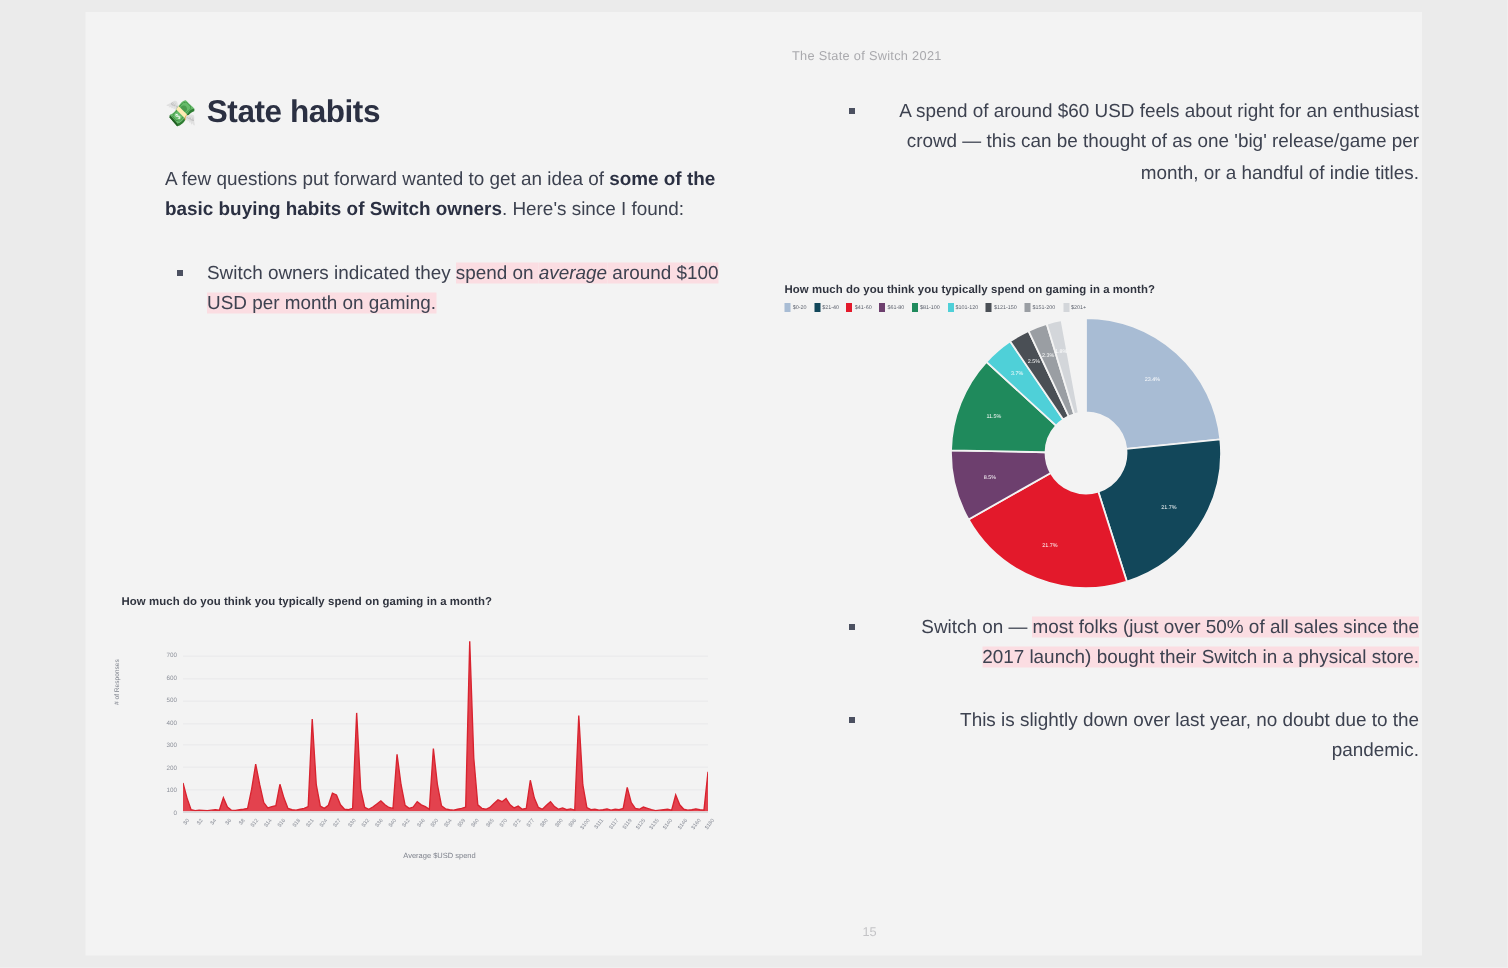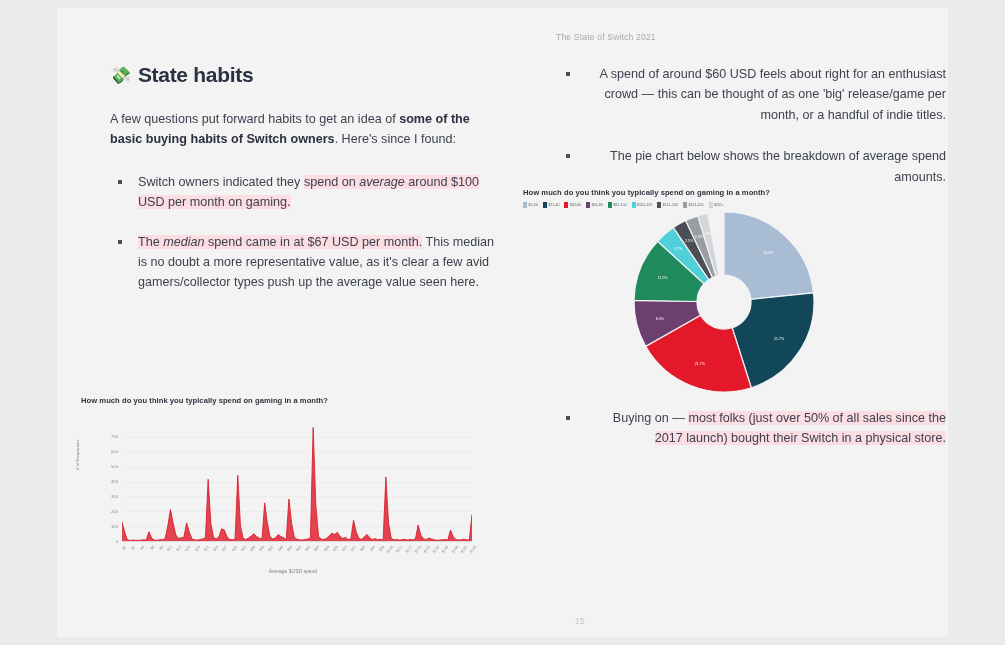--- a/index.html
+++ b/index.html
@@ -6,21 +6,21 @@
   body{
     width:1005px;height:645px;overflow:hidden;
     background:#ebebeb;
     font-family:"Liberation Sans",sans-serif;
   }
   .page{
     position:absolute;left:57px;top:8px;width:891px;height:629px;
     background:#f3f3f3;
   }
   .kicker{
-    position:absolute;left:499px;top:24px;
+    position:absolute;left:471px;top:24px;
     font-size:8.5px;color:#a9a9ad;letter-spacing:.2px;
   }
   .pagenum{
     position:absolute;left:518px;top:608px;
     font-size:8.5px;color:#c3c3c6;
   }
 
   
   .colL{position:absolute;left:53px;top:55px;width:390px;}
   .h1{
@@ -105,32 +105,30 @@
 
   <div class="kicker">The State of Switch 2021</div>
   <div class="pagenum">15</div>
 
   <div class="colL">
     <div class="h1">
       <span class="emo">💸</span>
       <span>State habits</span>
     </div>
     <p class="para">
-      <span>A few questions put forward habits to get an idea of </span><b>some of the basic buying habits of Switch owners</b><span>. Here's since I found:</span>
+      <span>A few questions put forward wanted to get an idea of </span><b>some of the basic buying habits of Switch owners</b><span>. Here's since I found:</span>
     </p>
     <ul class="bl" id="left-bullets">
         <li><span>Switch owners indicated they </span><span class="hl">spend on </span><i class="hl">average</i><span class="hl"> around $100 USD per month on gaming.</span></li>
-        <li><span class="hl">The </span><i class="hl">median</i><span class="hl"> spend came in at $67 USD per month.</span><span> This median is no doubt a more representative value, as it's clear a few avid gamers/collector types push up the average value seen here.</span></li>
       </ul>
   </div>
 
   <div class="colR">
     <ul class="br" id="right-bullets-top">
         <li><span>A spend of around $60 USD feels about right for an enthusiast crowd — this can be thought of as one 'big' release/game per month, or a handful of indie titles.</span></li>
-        <li><span>The pie chart below shows the breakdown of average spend amounts.</span></li>
       </ul>
   </div>
 
   <div class="pieblock">
     <div class="chart-title">How much do you think you typically spend on gaming in a month?</div>
     <div class="legend" id="pie-legend">
         <div class="lgi">
           <span class="lgsw" style="background: rgb(168, 188, 212);"></span>
           <span class="lgtx">$0-20</span>
         </div>
@@ -186,21 +184,22 @@
           <path d="M 58.67986375914344 10.565565278058259 A 90 90 0 0 1 70.80674498545557 5.895915359705242 L 89.14202349563666 66.16877460791157 A 27 27 0 0 0 85.50395912774303 67.56966958341748 Z" fill="#9a9ea3" stroke="#f3f3f3" stroke-width="1.2"></path>
           <text x="71.77395320038644" y="27.78903478910033" text-anchor="middle" font-size="3.6" font-family="&quot;Liberation Sans&quot;,sans-serif" fill="#ffffff">2.3%</text>
           <path d="M 70.80674498545557 5.895915359705242 A 90 90 0 0 1 80.69148127355768 3.489931550420323 L 92.1074443820673 65.4469794651261 A 27 27 0 0 0 89.14202349563666 66.16877460791157 Z" fill="#d3d6da" stroke="#f3f3f3" stroke-width="1.2"></path>
           <text x="80.39777040893449" y="25.091452349389886" text-anchor="middle" font-size="3.6" font-family="&quot;Liberation Sans&quot;,sans-serif" fill="#ffffff">1.8%</text>
         </svg>
     </div>
   </div>
 
   <div style="position:absolute;left:499px;top:400px;width:390px;">
     <ul class="br" id="right-bullets-bottom">
-        <li><span>Buying on — </span><span class="hl">most folks (just over 50% of all sales since the 2017 launch) bought their Switch in a physical store.</span></li>
+        <li><span>Switch on — </span><span class="hl">most folks (just over 50% of all sales since the 2017 launch) bought their Switch in a physical store.</span></li>
+        <li><span>This is slightly down over last year, no doubt due to the pandemic.</span></li>
       </ul>
   </div>
 
   <div class="areablock">
     <div class="chart-title">How much do you think you typically spend on gaming in a month?</div>
     <div class="area-wrap">
       <div class="yaxis-title"># of Responses</div>
       <div class="plot-bg" id="area-plot">
           <div class="grid-l" style="top: 11.8974px;"></div>
           <div class="ylab" style="top: 9.39744px; left: -28px;">700</div>

